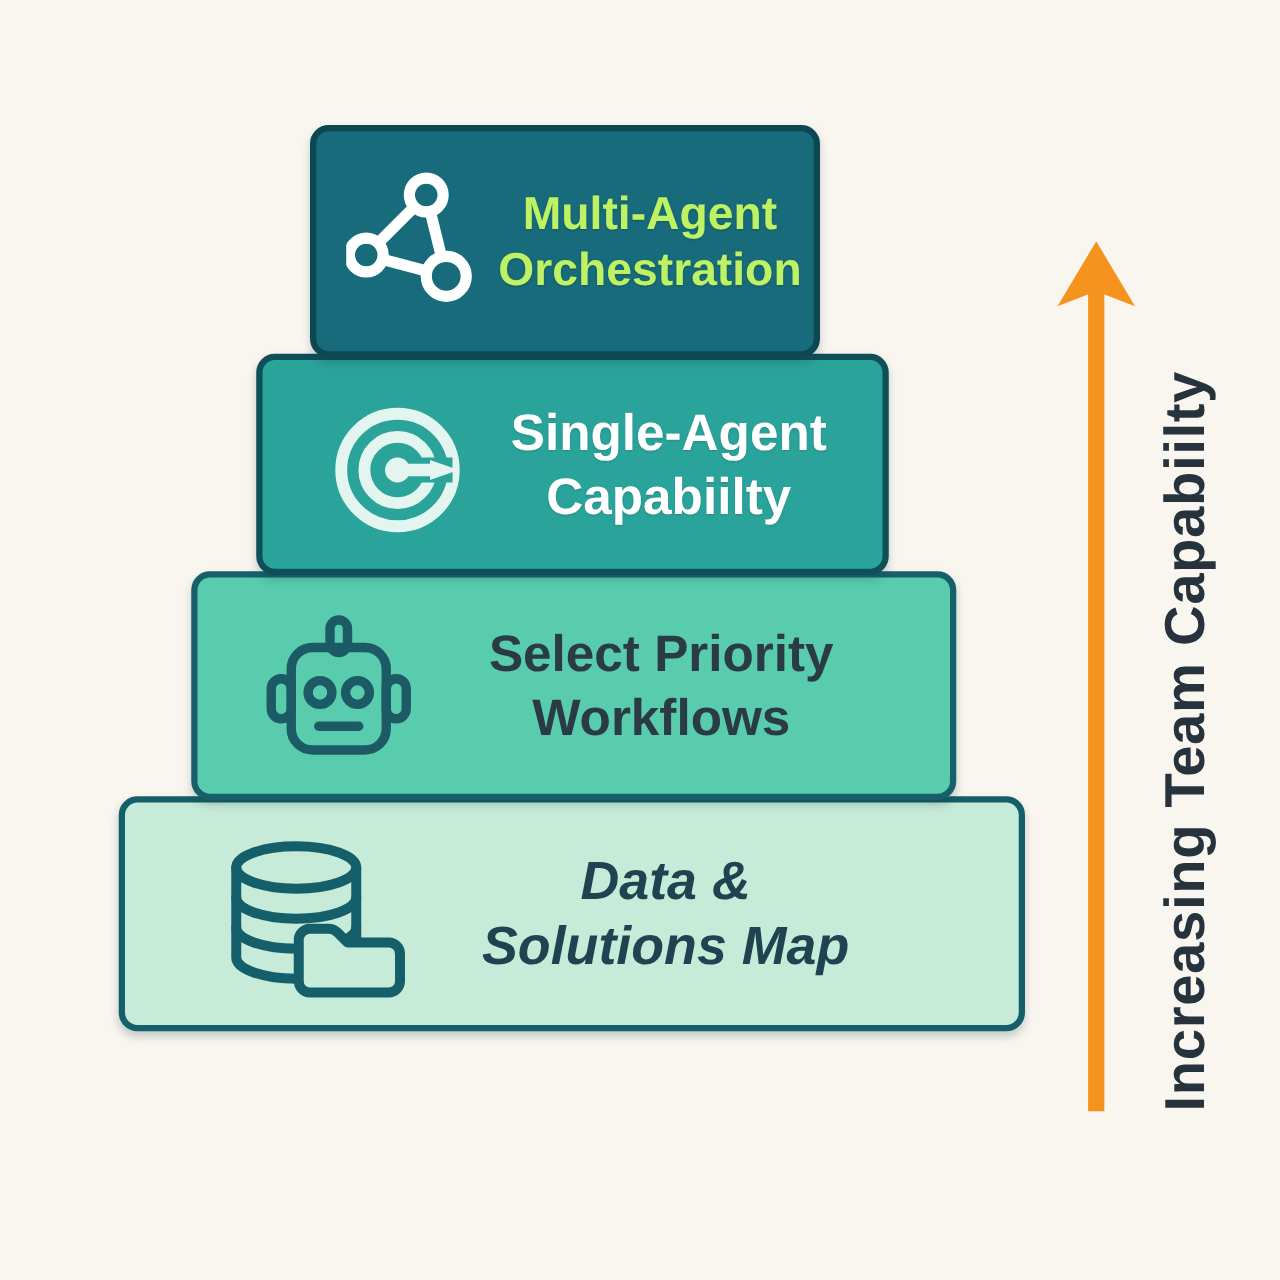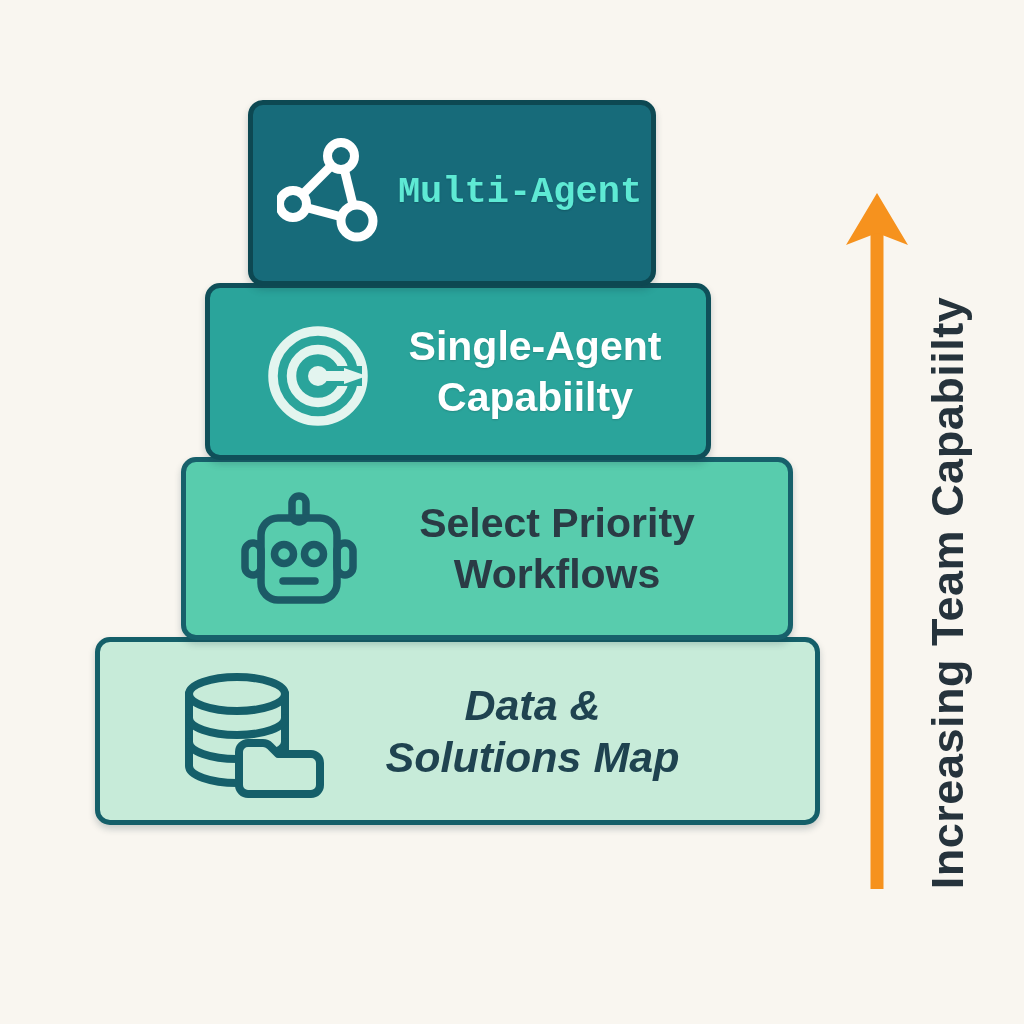--- a/index.html
+++ b/index.html
@@ -17,26 +17,26 @@
     display:flex;align-items:center;
     box-shadow:0 4px 7px rgba(16,52,61,0.22);
   }
   .block .txt{
     position:absolute;top:0;bottom:0;
     display:flex;flex-direction:column;justify-content:center;align-items:center;
     text-align:center;font-weight:bold;line-height:1.22;
   }
   .block .icon{position:absolute;}
   .b1{left:248px;top:100px;width:408px;height:186px;background:#176b7a;border-color:#0d4852;z-index:4;}
-  .b1 .txt{left:142px;right:6px;color:#5eead4;font-size:37px;text-shadow:0 1px 2px rgba(0,0,0,.18);font-family:Liberation Mono, monospace;}
+  .b1 .txt{left:142px;right:6px;color:#bef264;font-size:37px;text-shadow:0 1px 2px rgba(0,0,0,.18);}
   .b1 .icon{left:24px;top:30px;}
   .b2{left:205px;top:283px;width:506px;height:177px;background:#2aa49b;border-color:#0f4f59;z-index:3;}
   .b2 .txt{left:160px;right:6px;color:#ffffff;font-size:41px;text-shadow:0 1px 2px rgba(0,0,0,.15);}
   .b2 .icon{left:52px;top:32px;}
-  .b3{left:153px;top:457px;width:612px;height:183px;background:#58ccad;border-color:#17606b;z-index:2;margin-left:28px;}
+  .b3{left:153px;top:457px;width:612px;height:183px;background:#58ccad;border-color:#17606b;z-index:2;}
   .b3 .txt{left:170px;right:30px;color:#2a3b45;font-size:41px;}
   .b3 .icon{left:52px;top:26px;}
   .b4{left:95px;top:637px;width:725px;height:188px;background:#c7ebd9;border-color:#145f69;z-index:1;font-style:italic;}
   .b4 .txt{left:220px;right:70px;color:#1f4350;font-size:43px;}
   .b4 .icon{left:74px;top:28px;}
   
   .arrow{position:absolute;left:846px;top:193px;width:62px;height:700px;}
   .axis-label{
     position:absolute;left:948px;top:593px;
     transform:translate(-50%,-50%) rotate(-90deg);
@@ -107,20 +107,21 @@
         <line x1="64" y1="21" x2="16" y2="69"></line>
         <line x1="64" y1="21" x2="80" y2="86"></line>
         <line x1="16" y1="69" x2="80" y2="86"></line>
         <circle cx="64" cy="21" r="13.5" fill="#176b7a"></circle>
         <circle cx="16" cy="69" r="13.5" fill="#176b7a"></circle>
         <circle cx="80" cy="86" r="16" fill="#176b7a"></circle>
       </g>
     </svg>
     <div class="txt">
       <span>Multi-Agent</span>
+      <span>Orchestration</span>
     </div>
   </div>
 
   <svg class="arrow" viewBox="0 0 62 700">
     <rect x="24.5" y="38" width="13" height="658" fill="#f6921e"></rect>
     <polygon points="31,0 0,52 31,40 62,52" fill="#f6921e"></polygon>
   </svg>
 
   <div class="axis-label">Increasing Team Capabiilty</div>
 

